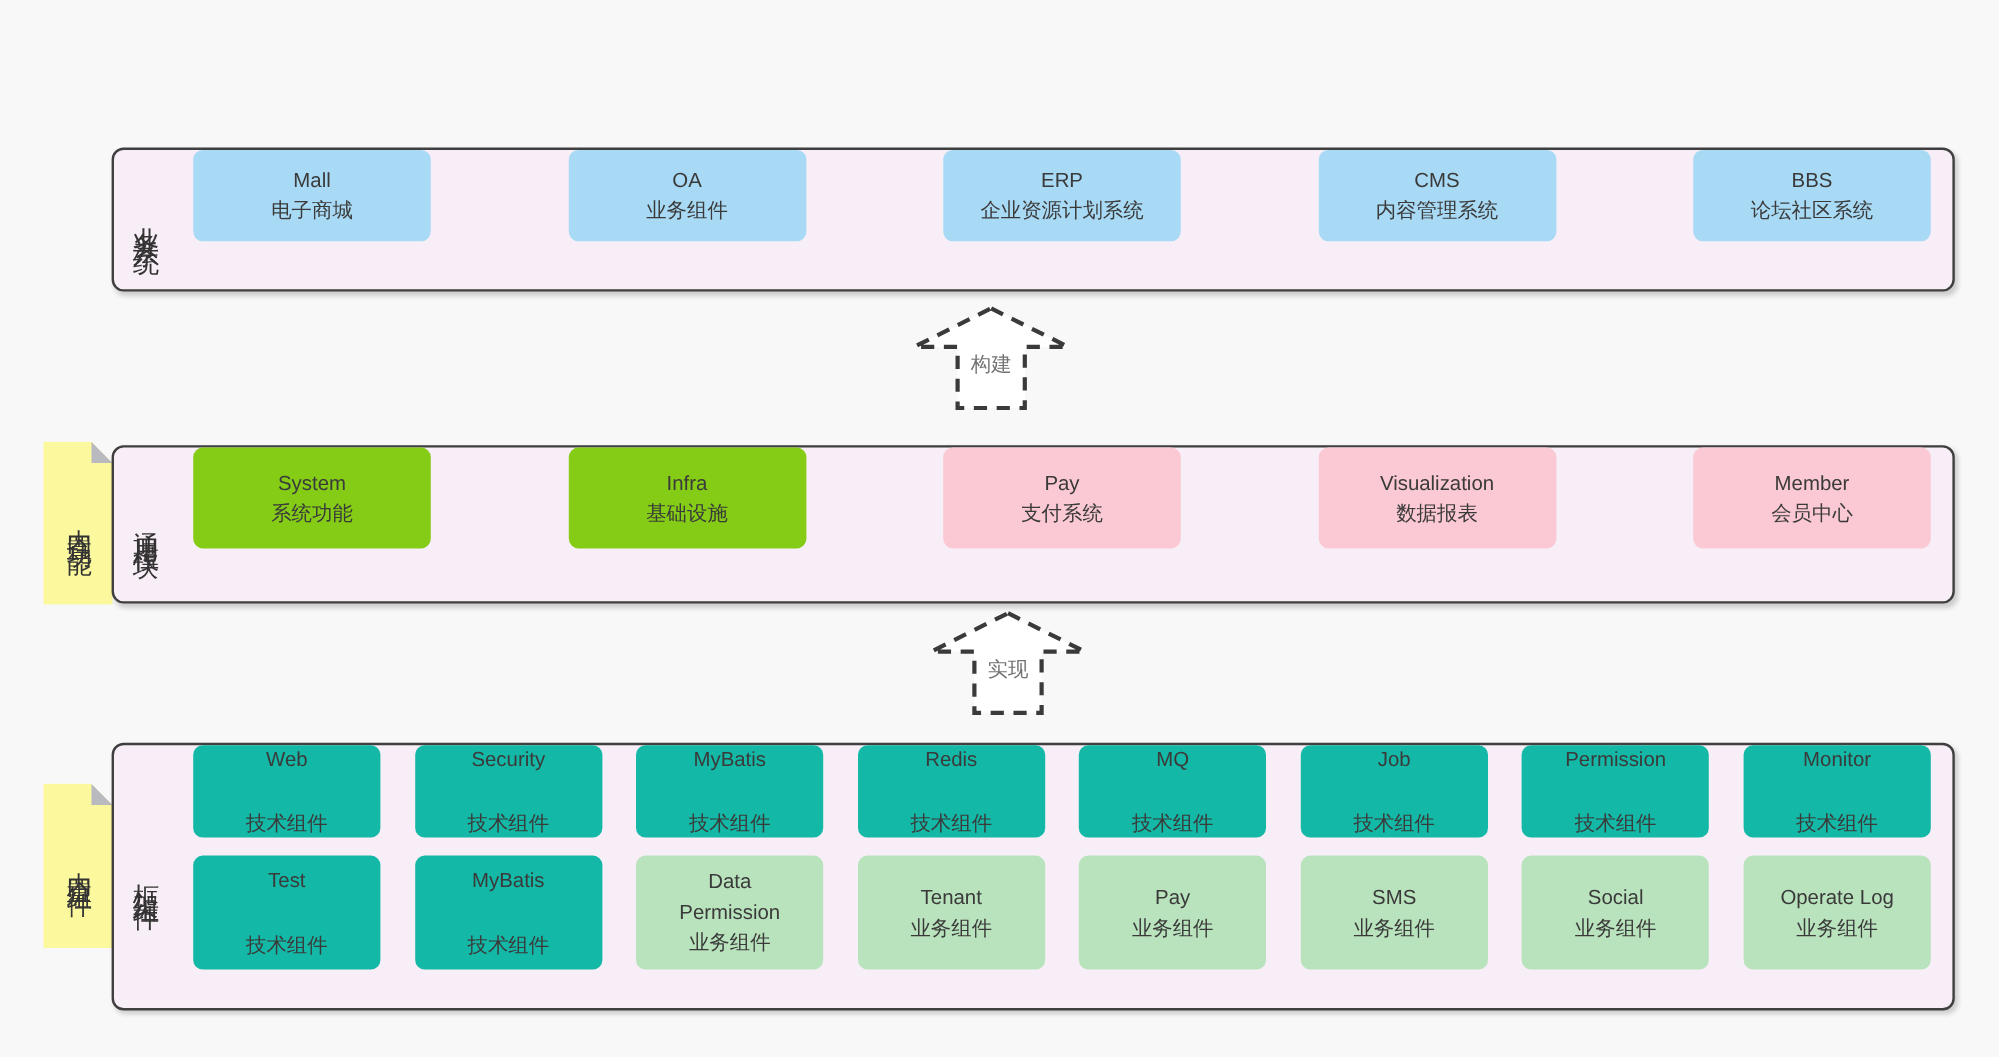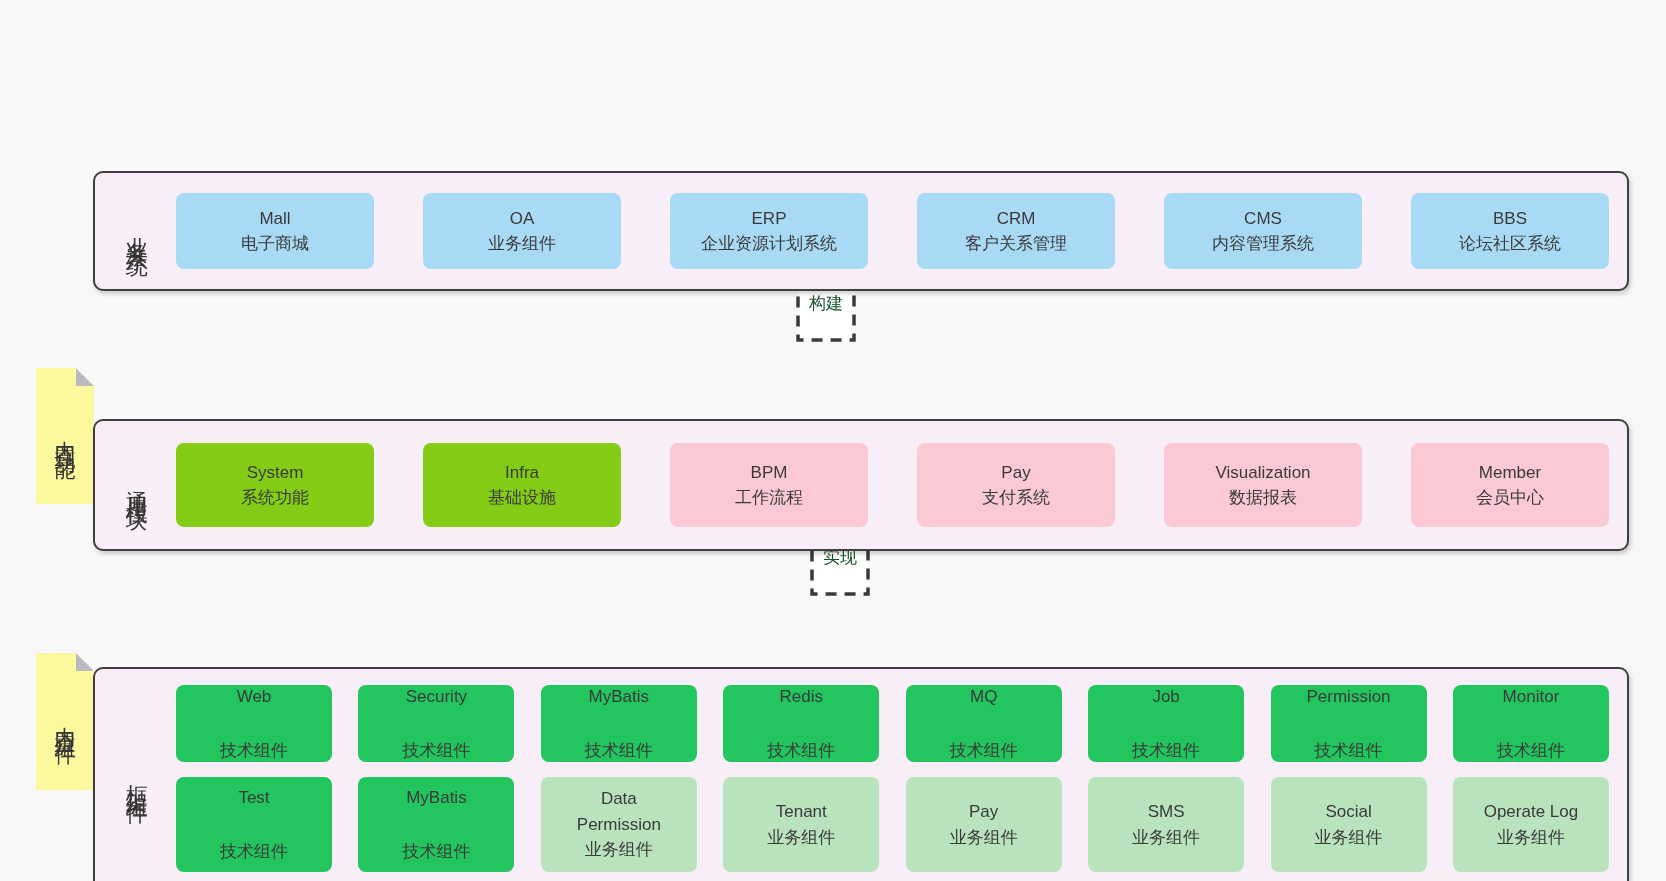--- a/index.html
+++ b/index.html
@@ -6,21 +6,21 @@
   body{
     width:1666px;height:881px;position:relative;overflow:hidden;
     background:#f8f8f8;color:#3a3a3a;
     font-family:"Liberation Sans","DejaVu Sans",sans-serif;
   }
   
   .layer{
     position:absolute;left:93px;width:1536px;box-sizing:border-box;
     background:#f8eef7;border:2px solid #3f3f3f;border-radius:10px;
     box-shadow:2px 3px 4px rgba(0,0,0,0.18);
-    display:flex;align-items:center;padding:0 18px 0 15px;z-index:2;margin-top:48px;
+    display:flex;align-items:flex-start;padding:0 18px 0 0;z-index:2;
   }
   #layer-business{top:123px;height:120px;}
   #layer-modules{top:371px;height:132px;}
   #layer-framework{top:619px;height:223px;}
 
   .label-wrap{flex:0 0 54px;display:flex;align-items:center;justify-content:center;align-self:stretch;}
   .vtext{
     writing-mode:vertical-rl;text-orientation:upright;
     font-size:22px;line-height:1.15;letter-spacing:6px;color:#333;
   }
@@ -38,21 +38,21 @@
   .box-lg{width:198px;}
   #layer-business .box{height:76px;}
   #layer-modules .box{height:84px;}
   .box-sm{width:156px;padding:0 8px;}
   .row-1 .box{height:77px;}
   .row-2 .box{height:95px;}
 
   .v-blue{background:#a9daf5;}
   .v-red{background:#84cc16;}
   .v-pink{background:#fbc9d3;}
-  .v-green{background:#22c55e;gap:28px;}
+  .v-green{background:#14b8a6;gap:28px;}
   .v-lightgreen{background:#b9e3bd;}
 
   
   .tab{
     position:absolute;left:36px;width:58px;background:#fbf89e;z-index:1;
     display:flex;align-items:center;justify-content:center;
     clip-path:polygon(0 0,calc(100% - 18px) 0,100% 18px,100% 100%,0 100%);
   }
   .tab::after{
     content:"";position:absolute;top:0;right:0;width:18px;height:18px;
@@ -62,21 +62,21 @@
   #tab-framework{top:653px;height:137px;}
   .tab .vtext{font-size:21px;}
 
   
   .arrow{position:absolute;width:140px;height:92px;z-index:1;}
   #arrow-build{left:756px;top:252px;}
   #arrow-implement{left:770px;top:506px;}
   .arrow svg{display:block;width:100%;height:100%;}
   .arrow-label{
     position:absolute;left:50%;top:40px;transform:translateX(-50%);
-    background:#ffffff;padding:0 3px;font-size:17px;color:#14532d;white-space:nowrap;
+    background:#ffffff;padding:0 3px;font-size:17px;color:#737373;white-space:nowrap;
   }
 </style>
 </head>
 <body>
 
 <div class="tab" id="tab-modules">
   <span class="vtext">内置功能</span>
 </div>
 <div class="tab" id="tab-framework">
   <span class="vtext">内置组件</span>
@@ -91,24 +91,20 @@
       <span class="t">Mall</span>
       <span class="s">电子商城</span>
     </div>
     <div class="box box-lg v-blue">
       <span class="t">OA</span>
       <span class="s">业务组件</span>
     </div>
     <div class="box box-lg v-blue">
       <span class="t">ERP</span>
       <span class="s">企业资源计划系统</span>
-    </div>
-    <div class="box box-lg v-blue">
-      <span class="t">CRM</span>
-      <span class="s">客户关系管理</span>
     </div>
     <div class="box box-lg v-blue">
       <span class="t">CMS</span>
       <span class="s">内容管理系统</span>
     </div>
     <div class="box box-lg v-blue">
       <span class="t">BBS</span>
       <span class="s">论坛社区系统</span>
     </div>
   </div>
@@ -128,24 +124,20 @@
   <div class="row-boxes">
     <div class="box box-lg v-red">
       <span class="t">System</span>
       <span class="s">系统功能</span>
     </div>
     <div class="box box-lg v-red">
       <span class="t">Infra</span>
       <span class="s">基础设施</span>
     </div>
     <div class="box box-lg v-pink">
-      <span class="t">BPM</span>
-      <span class="s">工作流程</span>
-    </div>
-    <div class="box box-lg v-pink">
       <span class="t">Pay</span>
       <span class="s">支付系统</span>
     </div>
     <div class="box box-lg v-pink">
       <span class="t">Visualization</span>
       <span class="s">数据报表</span>
     </div>
     <div class="box box-lg v-pink">
       <span class="t">Member</span>
       <span class="s">会员中心</span>

